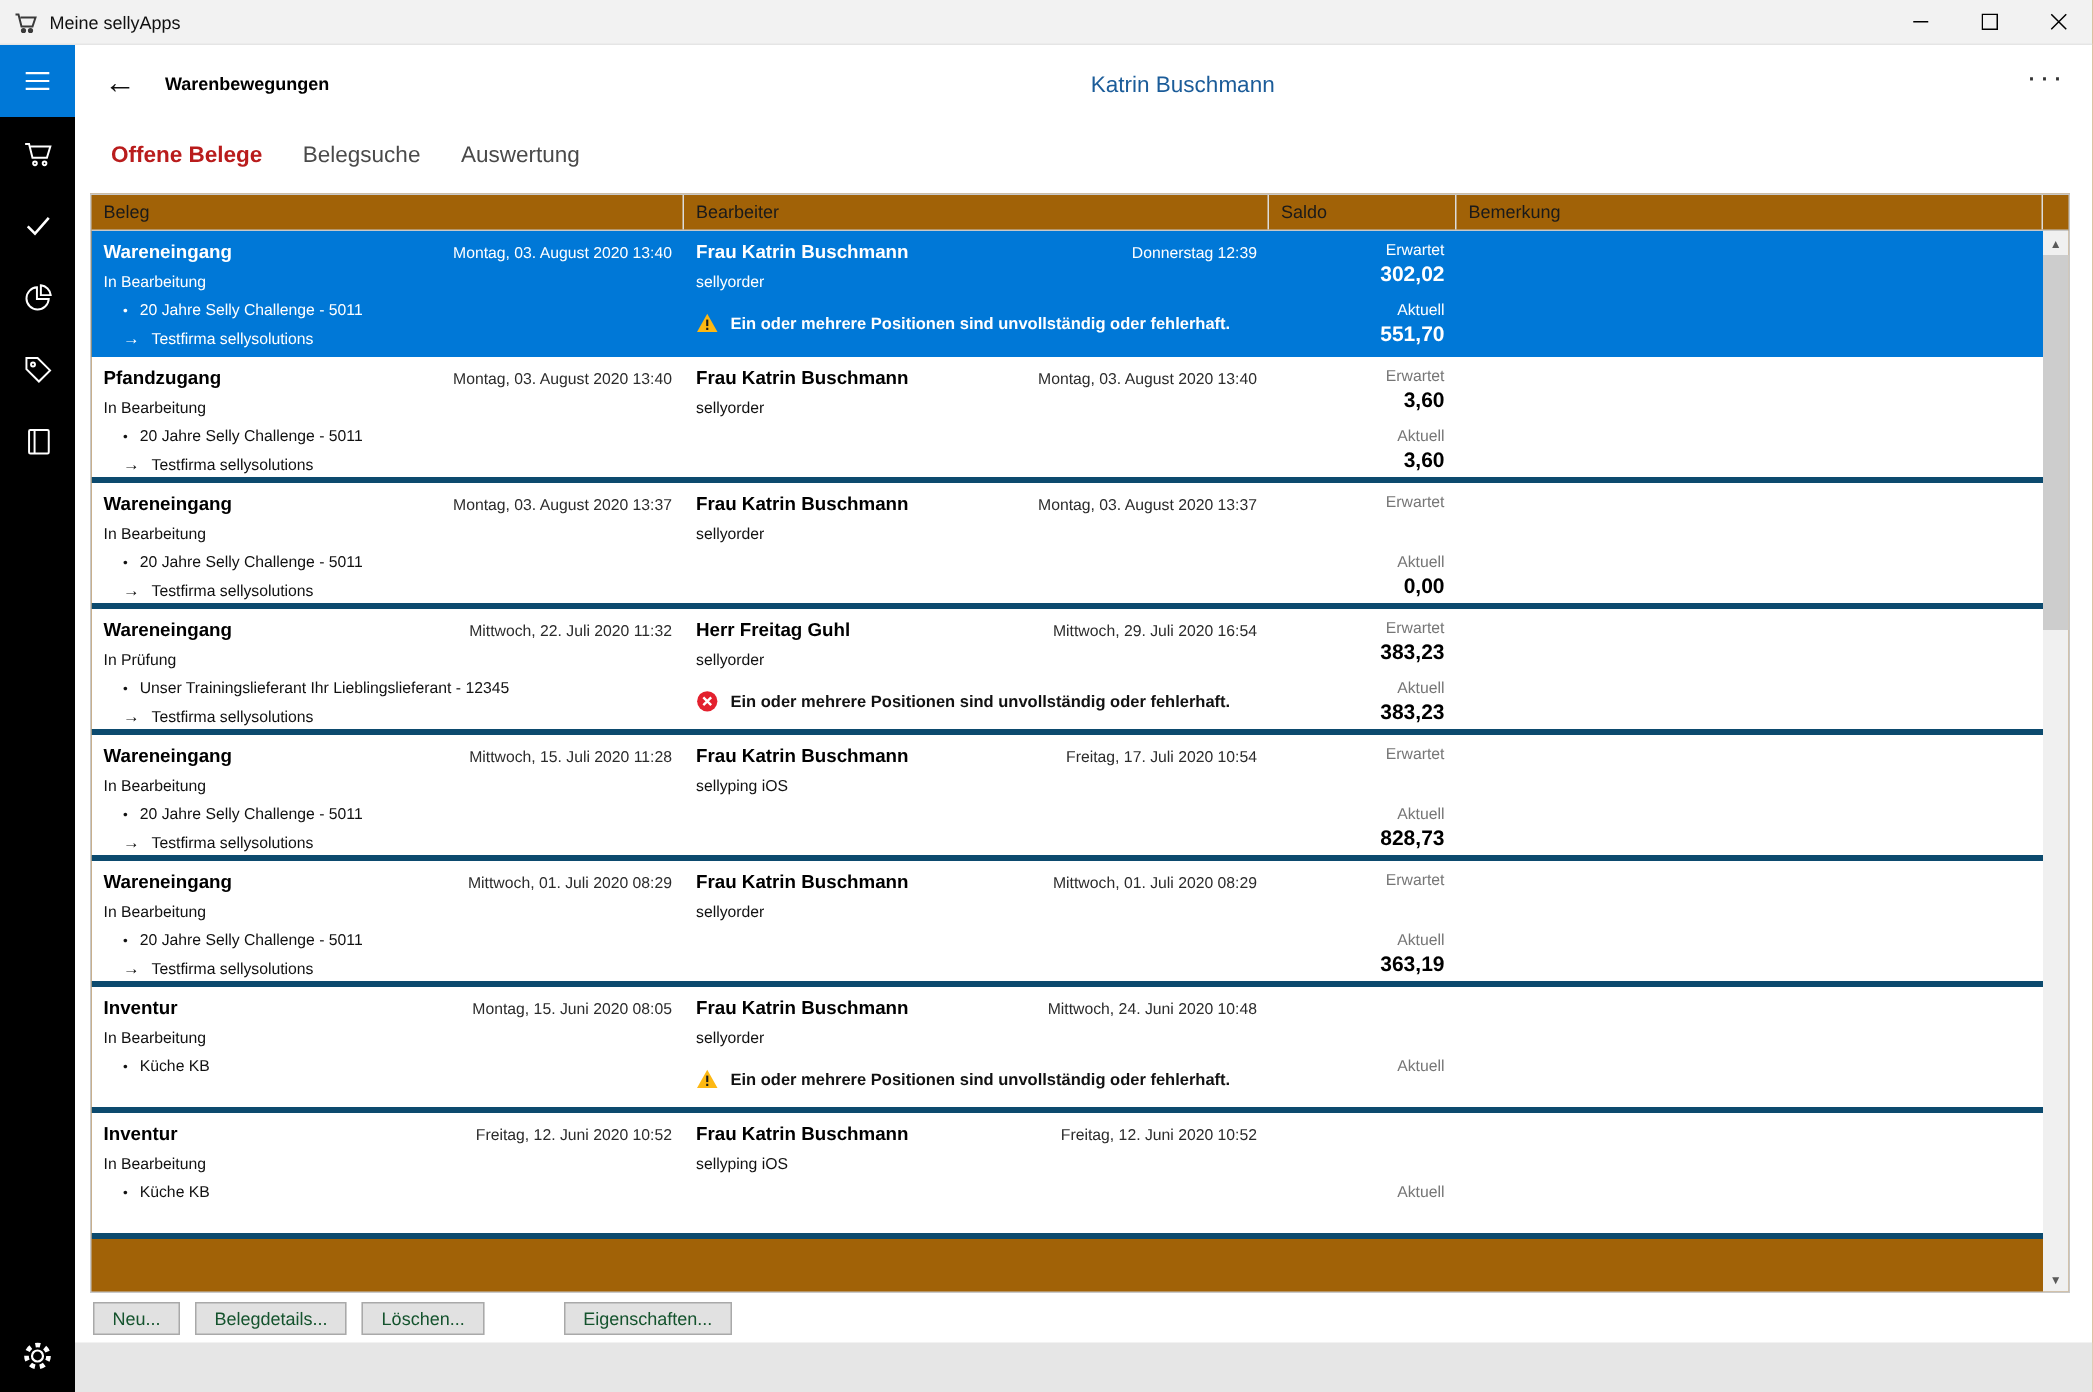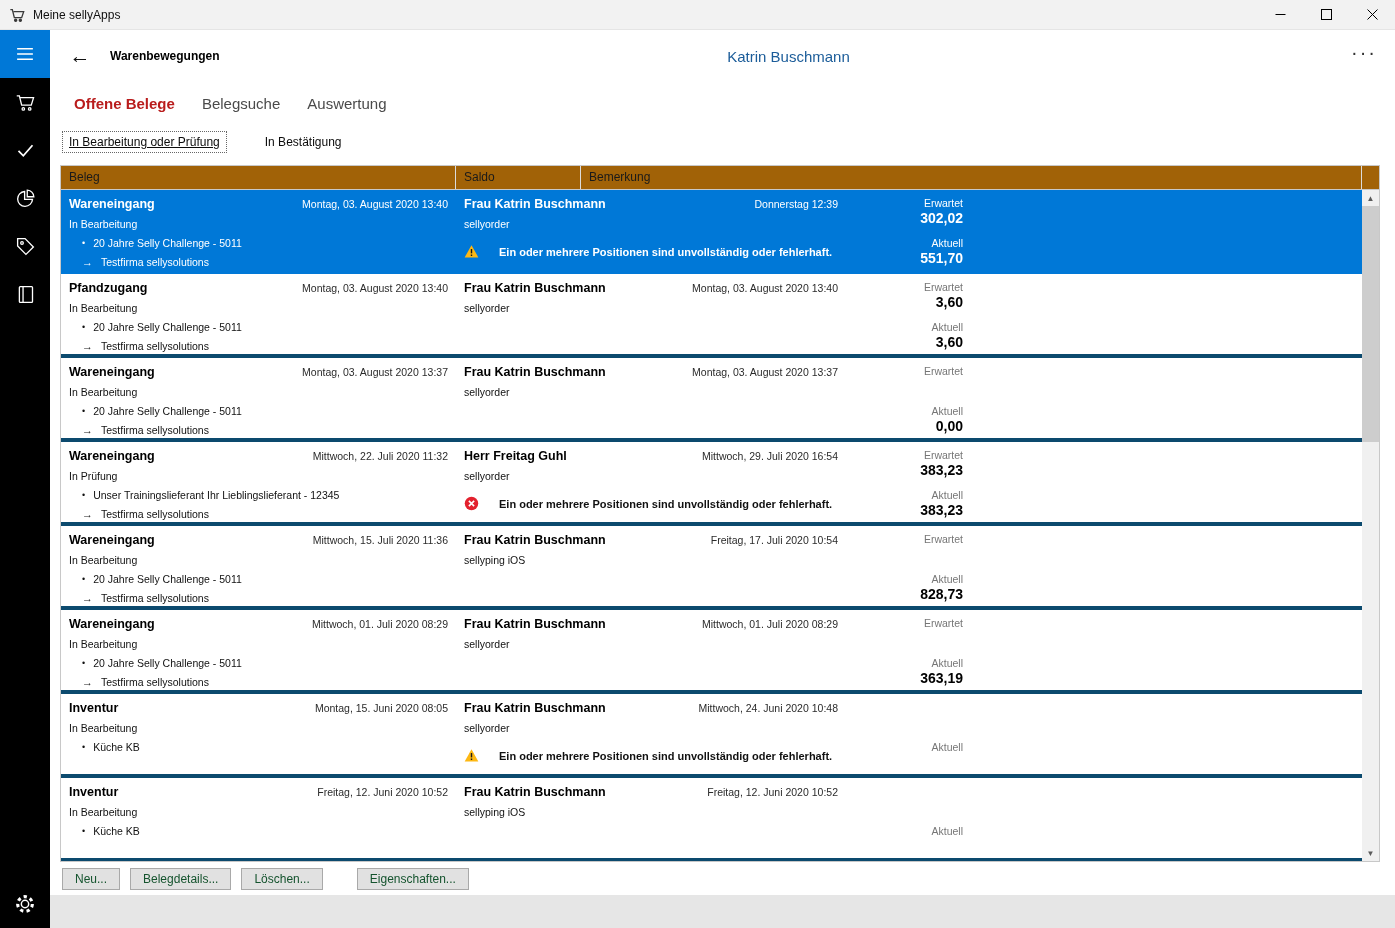--- a/index.html
+++ b/index.html
@@ -52,36 +52,36 @@
   .col-bearbeiter.cell { width:390px; }
   .col-saldo.cell { width:125px; text-align:right; }
   .col-bemerkung.cell { flex:1; }
   .line1 { display:flex; align-items:baseline; }
   .doc-title { font-size:12.5px; font-weight:bold; line-height:16px; white-space:nowrap; }
   .line-date { margin-left:auto; font-size:10.5px; color:#2b2b2b; white-space:nowrap; padding-left:8px; }
   .status-line { font-size:10.5px; line-height:14px; margin-top:5px; color:#111; }
   .subline { font-size:10.5px; line-height:14px; margin-top:5px; display:flex; align-items:center; gap:8px; padding-left:13px; color:#111; }
   .bullet-glyph { font-size:9px; }
   .arrow-glyph { font-size:11px; }
-  .message-line { margin-top:13px; display:flex; align-items:center; gap:20px; font-size:11px; font-weight:bold; color:#111; }
+  .message-line { margin-top:13px; display:flex; align-items:center; gap:8px; font-size:11px; font-weight:bold; color:#111; }
   .msg-icon { display:none; width:15px; height:15px; line-height:0; }
   .msg-icon.show { display:inline-block; }
   .saldo-label { font-size:10.5px; color:#767676; line-height:14px; height:14px; }
   .saldo-value { font-size:14px; font-weight:bold; line-height:16px; height:16px; margin-bottom:10px; }
   
   .scrollbar { width:17px; background:#f0f0f0; display:flex; flex-direction:column; flex:none; }
   .sb-arrow { height:16px; display:flex; align-items:center; justify-content:center; font-size:8px; color:#5a5a5a; }
   .sb-track { flex:1; position:relative; }
   .sb-thumb { position:absolute; left:0; right:0; top:0; height:37%; background:#cdcdcd; }
   
   .footer { height:66px; flex:none; display:flex; flex-direction:column; }
   .footer-buttons { height:33px; display:flex; align-items:center; padding-left:12px; gap:10px; }
   .btn { background:#e1e1e1; border:1px solid #a9a9a9; font-size:12px; height:22px; padding:0 12px; display:flex; align-items:center;
          font-family:"Liberation Sans","DejaVu Sans",sans-serif; color:#14532d; }
-  .btn.btn-eigenschaften { margin-left:24px; }
+  .btn.btn-eigenschaften { margin-left:43px; }
   .footer-strip { height:33px; background:#e6e6e6; }
   svg { display:block; }
 </style>
 </head>
 <body>
 
 <div class="titlebar">
   <span class="app-icon">
     <svg viewBox="0 0 24 24" width="16" height="16" fill="none" stroke="#3a3a3a" stroke-width="2">
       <path d="M2 4 h3 l3 12 h11 l3 -9 H7"></path>
@@ -166,28 +166,25 @@
       <span>···</span>
     </div>
   </div>
 
   <div class="tabs">
     <div class="tab active">Offene Belege</div>
     <div class="tab">Belegsuche</div>
     <div class="tab">Auswertung</div>
   </div>
 
-  <div class="filters">
-    <div class="filter selected">In Bearbeitung oder Prüfung</div>
-    <div class="filter">In Bestätigung</div>
-  </div>
 
   <div class="table-wrap">
     <div class="thead">
       <div class="th col-beleg">Beleg</div>
+      <div class="th col-bearbeiter">Bearbeiter</div>
       <div class="th col-saldo">Saldo</div>
       <div class="th col-bemerkung">Bemerkung</div>
       <div class="th th-scroll-spacer"></div>
     </div>
     <div class="tbody-wrap">
       <div class="tbody">
   <div class="row selected">
     <div class="cell col-beleg">
       <div class="line1">
         <span class="doc-title">Wareneingang</span>
@@ -335,21 +332,21 @@
       <div class="saldo-label">Aktuell</div>
       <div class="saldo-value">383,23</div>
     </div>
     <div class="cell col-bemerkung"></div>
   </div>
 
   <div class="row">
     <div class="cell col-beleg">
       <div class="line1">
         <span class="doc-title">Wareneingang</span>
-        <span class="line-date">Mittwoch, 15. Juli 2020 11:36</span>
+        <span class="line-date">Mittwoch, 15. Juli 2020 11:28</span>
       </div>
       <div class="status-line">In Bearbeitung</div>
       <div class="subline">
         <span class="bullet-glyph">•</span>
         <span>20 Jahre Selly Challenge - 5011</span>
       </div>
       <div class="subline arrow-line">
         <span class="arrow-glyph">→</span>
         <span>Testfirma sellysolutions</span>
       </div>

